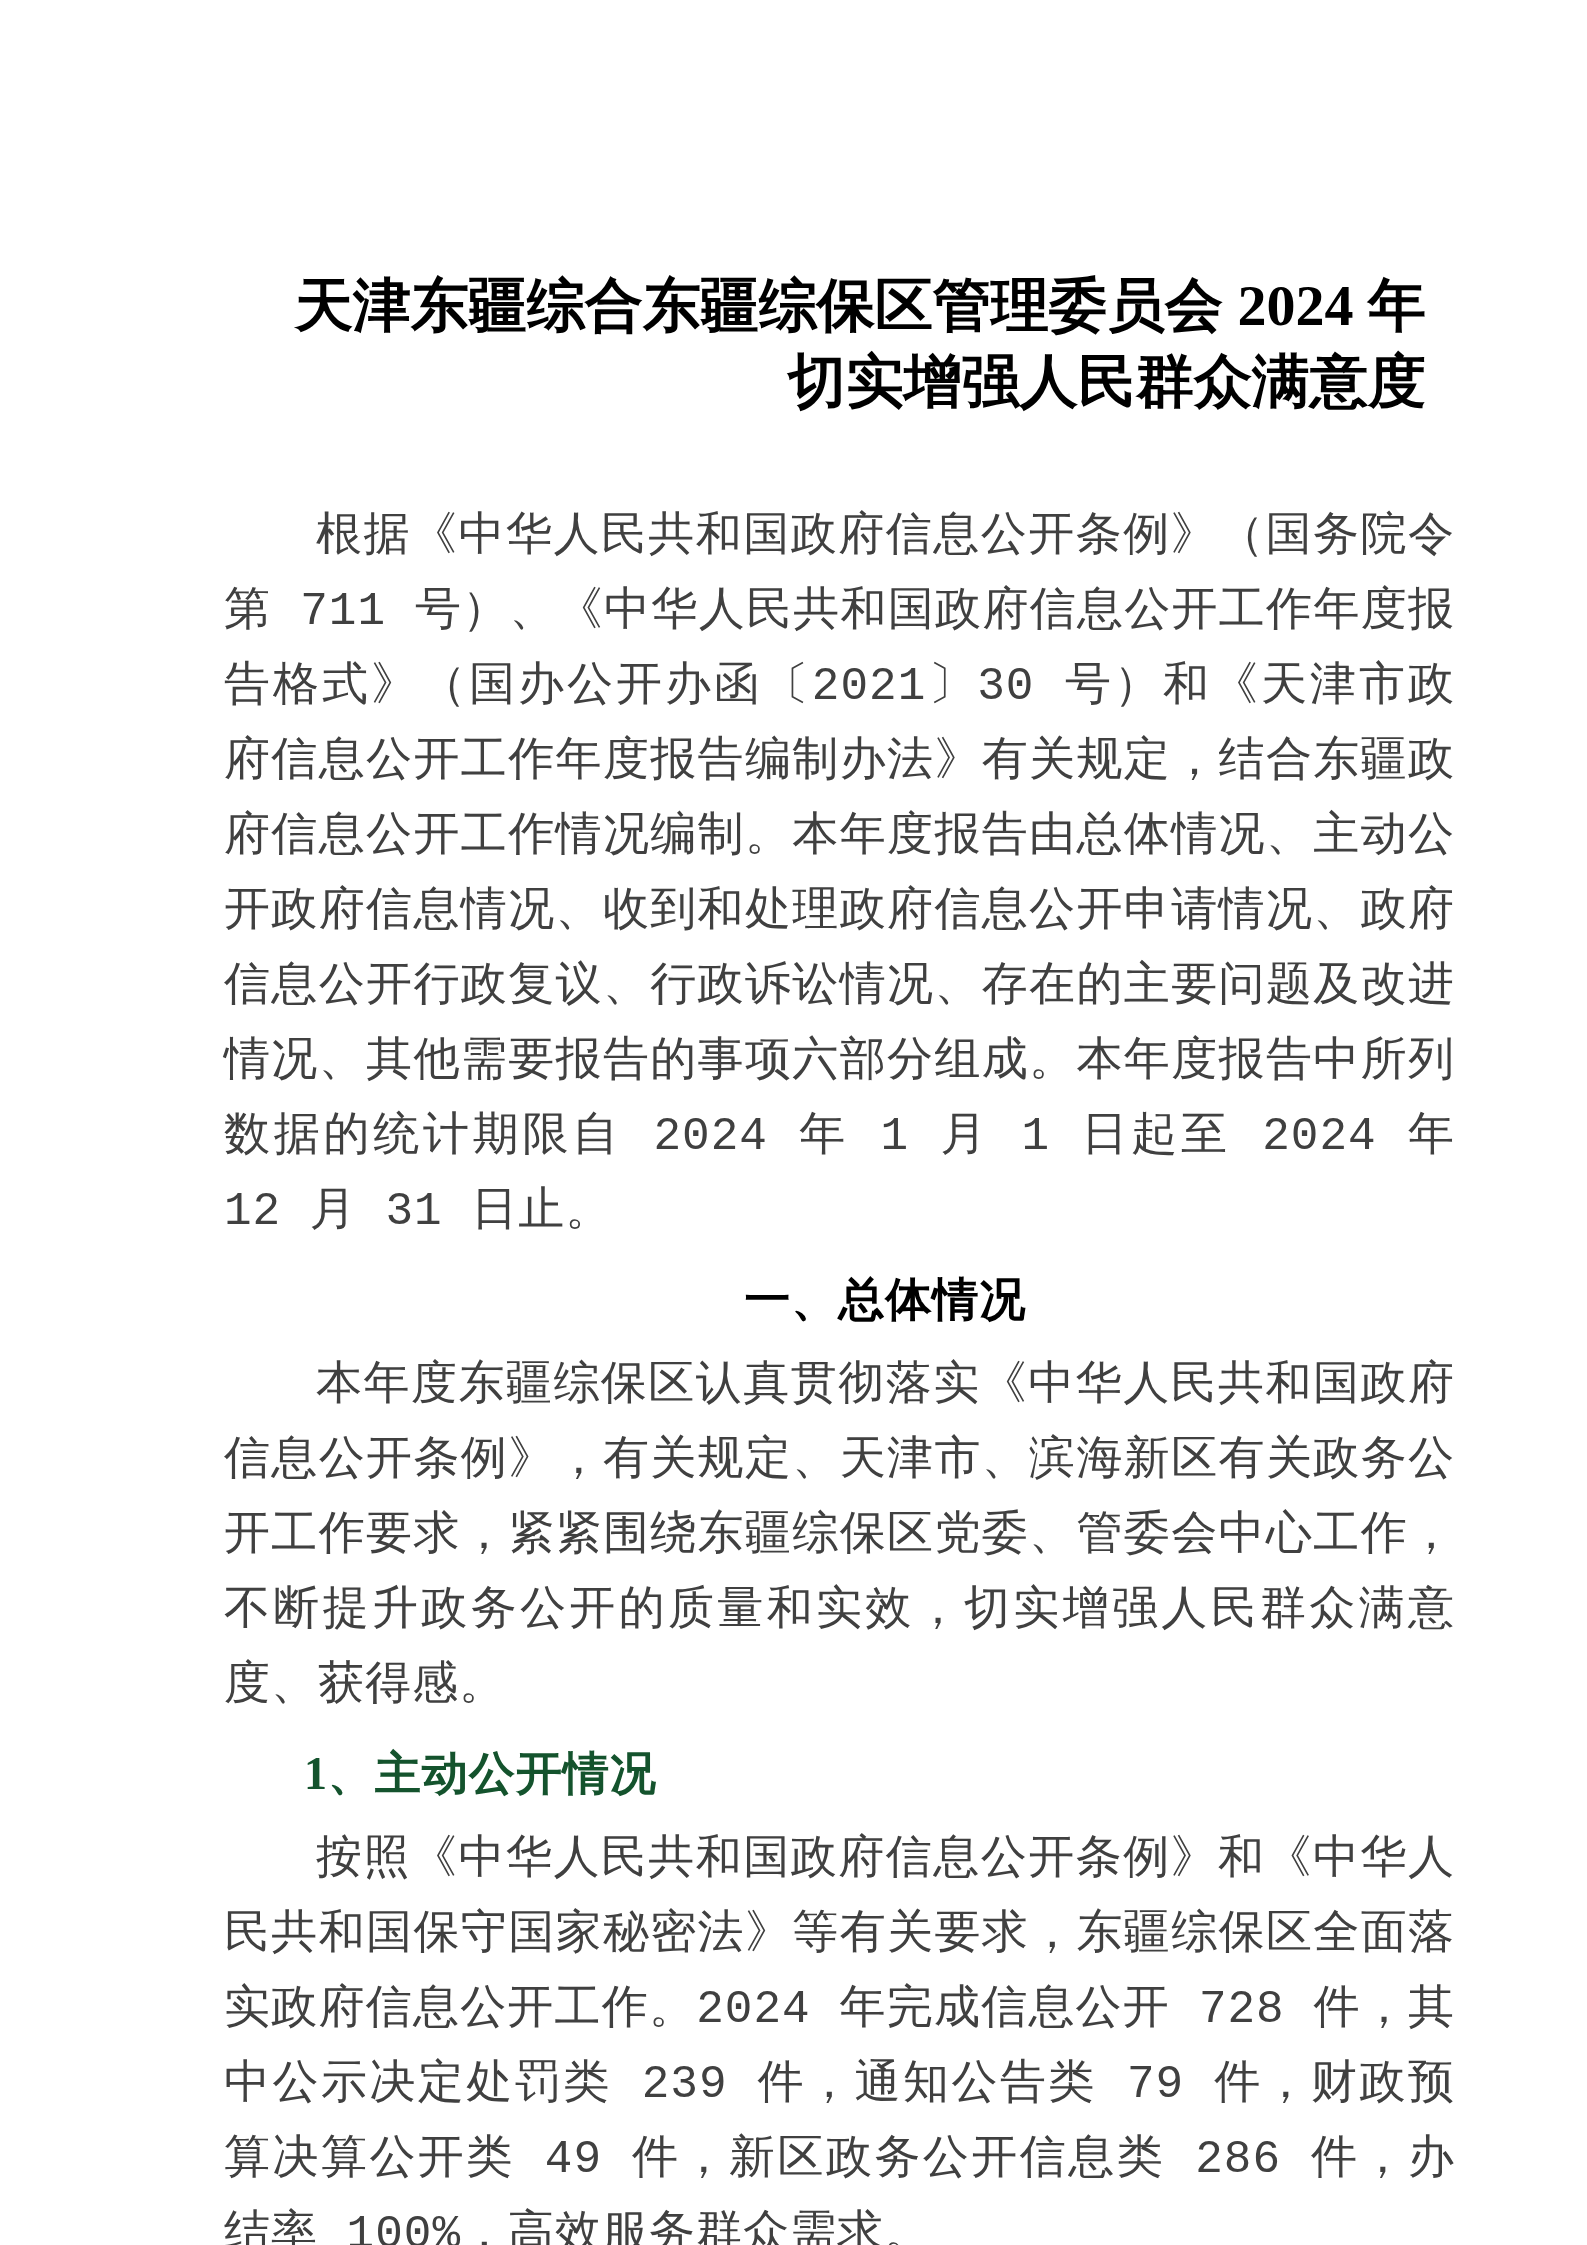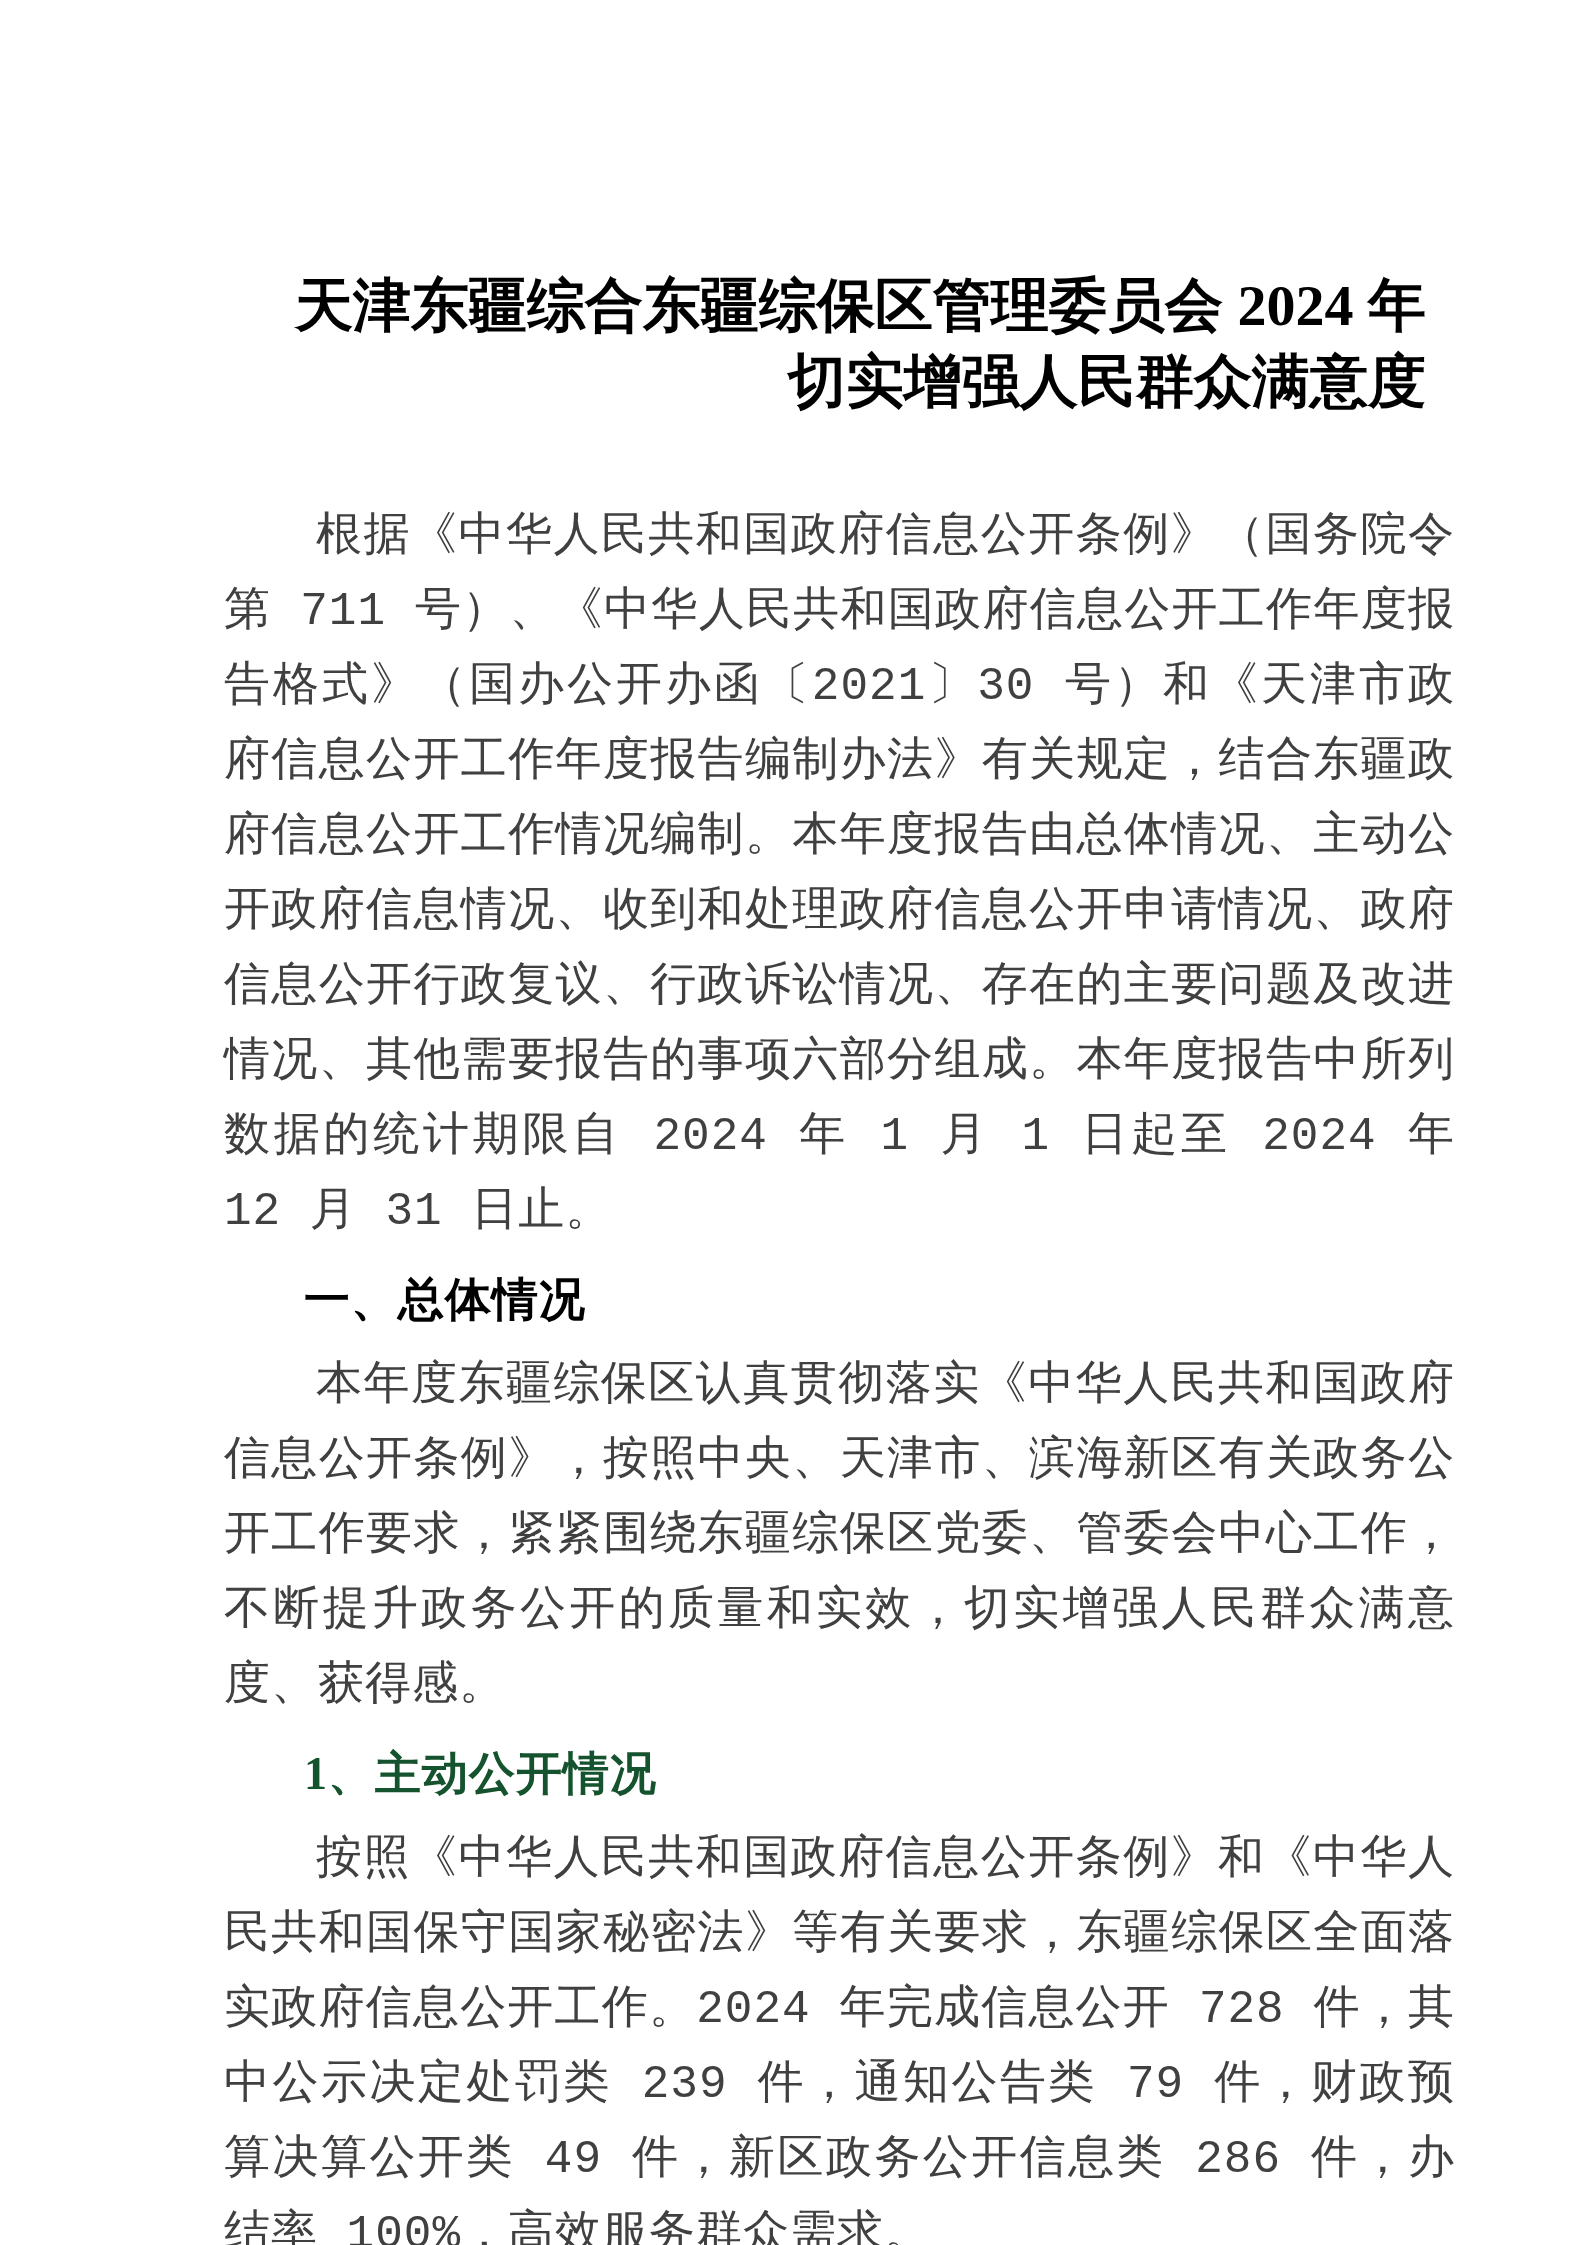--- a/index.html
+++ b/index.html
@@ -49,20 +49,21 @@
   
   .heading-1 {
     font-family: "Liberation Sans", "DejaVu Sans", sans-serif;
     font-weight: bold;
     font-size: 46px;
     line-height: 75px;
     letter-spacing: 1px;
     text-indent: 92px;
     margin: 0;
     color: #000000;
+    text-align: center;
   }
   
   .heading-2 {
     font-family: "Liberation Serif", "DejaVu Serif", serif;
     font-weight: bold;
     font-size: 46px;
     line-height: 75px;
     letter-spacing: 1px;
     text-indent: 92px;
     margin: 0;
@@ -76,19 +77,19 @@
 
   <h1 class="doc-title">
     <span class="title-line">天津东疆综合东疆综保区管理委员会 2024 年</span>
     <span class="title-line">切实增强人民群众满意度</span>
   </h1>
 
   <p class="body-para">根据《中华人民共和国政府信息公开条例》（国务院令第 711 号）、《中华人民共和国政府信息公开工作年度报告格式》（国办公开办函〔2021〕30 号）和《天津市政府信息公开工作年度报告编制办法》有关规定，结合东疆政府信息公开工作情况编制。本年度报告由总体情况、主动公开政府信息情况、收到和处理政府信息公开申请情况、政府信息公开行政复议、行政诉讼情况、存在的主要问题及改进情况、其他需要报告的事项六部分组成。本年度报告中所列数据的统计期限自 2024 年 1 月 1 日起至 2024 年 12 月 31 日止。</p>
 
   <h2 class="heading-1">一、总体情况</h2>
 
-  <p class="body-para">本年度东疆综保区认真贯彻落实《中华人民共和国政府信息公开条例》，按照中央、天津市、滨海新区有关政务公开工作要求，紧紧围绕东疆综保区党委、管委会中心工作，不断提升政务公开的质量和实效，切实增强人民群众满意度、获得感。</p>
+  <p class="body-para">本年度东疆综保区认真贯彻落实《中华人民共和国政府信息公开条例》，有关规定、天津市、滨海新区有关政务公开工作要求，紧紧围绕东疆综保区党委、管委会中心工作，不断提升政务公开的质量和实效，切实增强人民群众满意度、获得感。</p>
 
   <h3 class="heading-2">1、主动公开情况</h3>
 
   <p class="body-para">按照《中华人民共和国政府信息公开条例》和《中华人民共和国保守国家秘密法》等有关要求，东疆综保区全面落实政府信息公开工作。2024 年完成信息公开 728 件，其中公示决定处罚类 239 件，通知公告类 79 件，财政预算决算公开类 49 件，新区政务公开信息类 286 件，办结率 100%，高效服务群众需求。</p>
 
 </div>
 
 </body></html>

